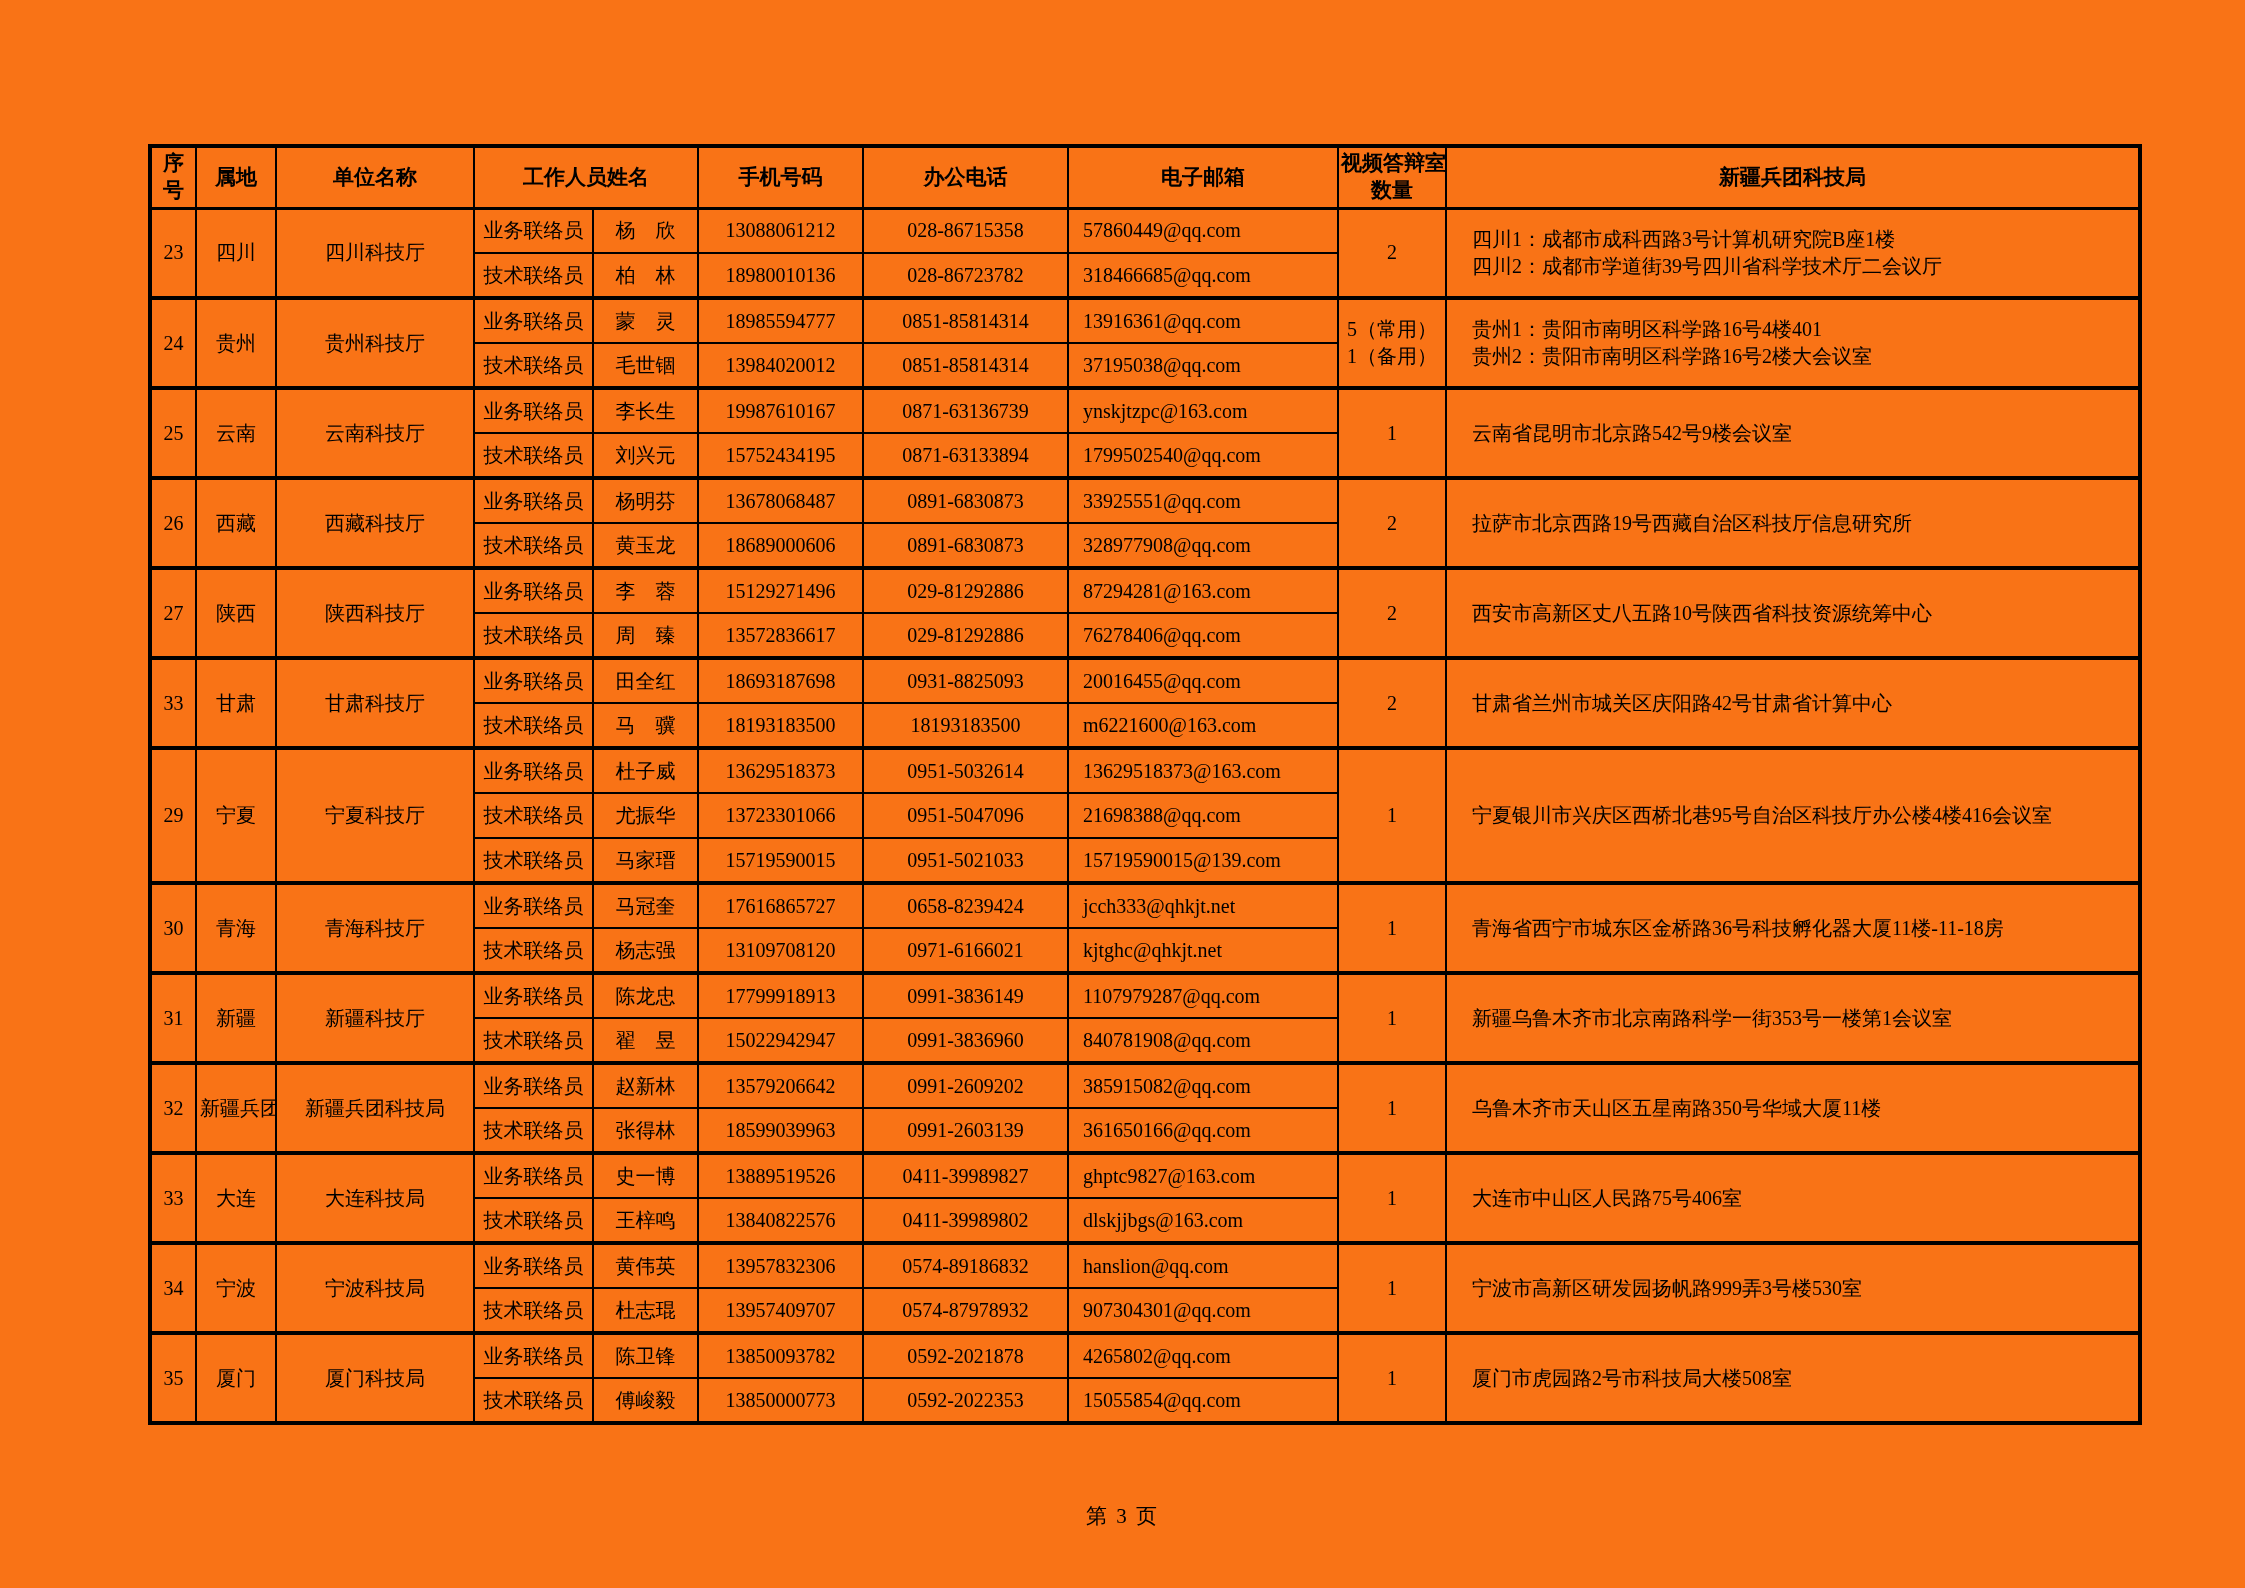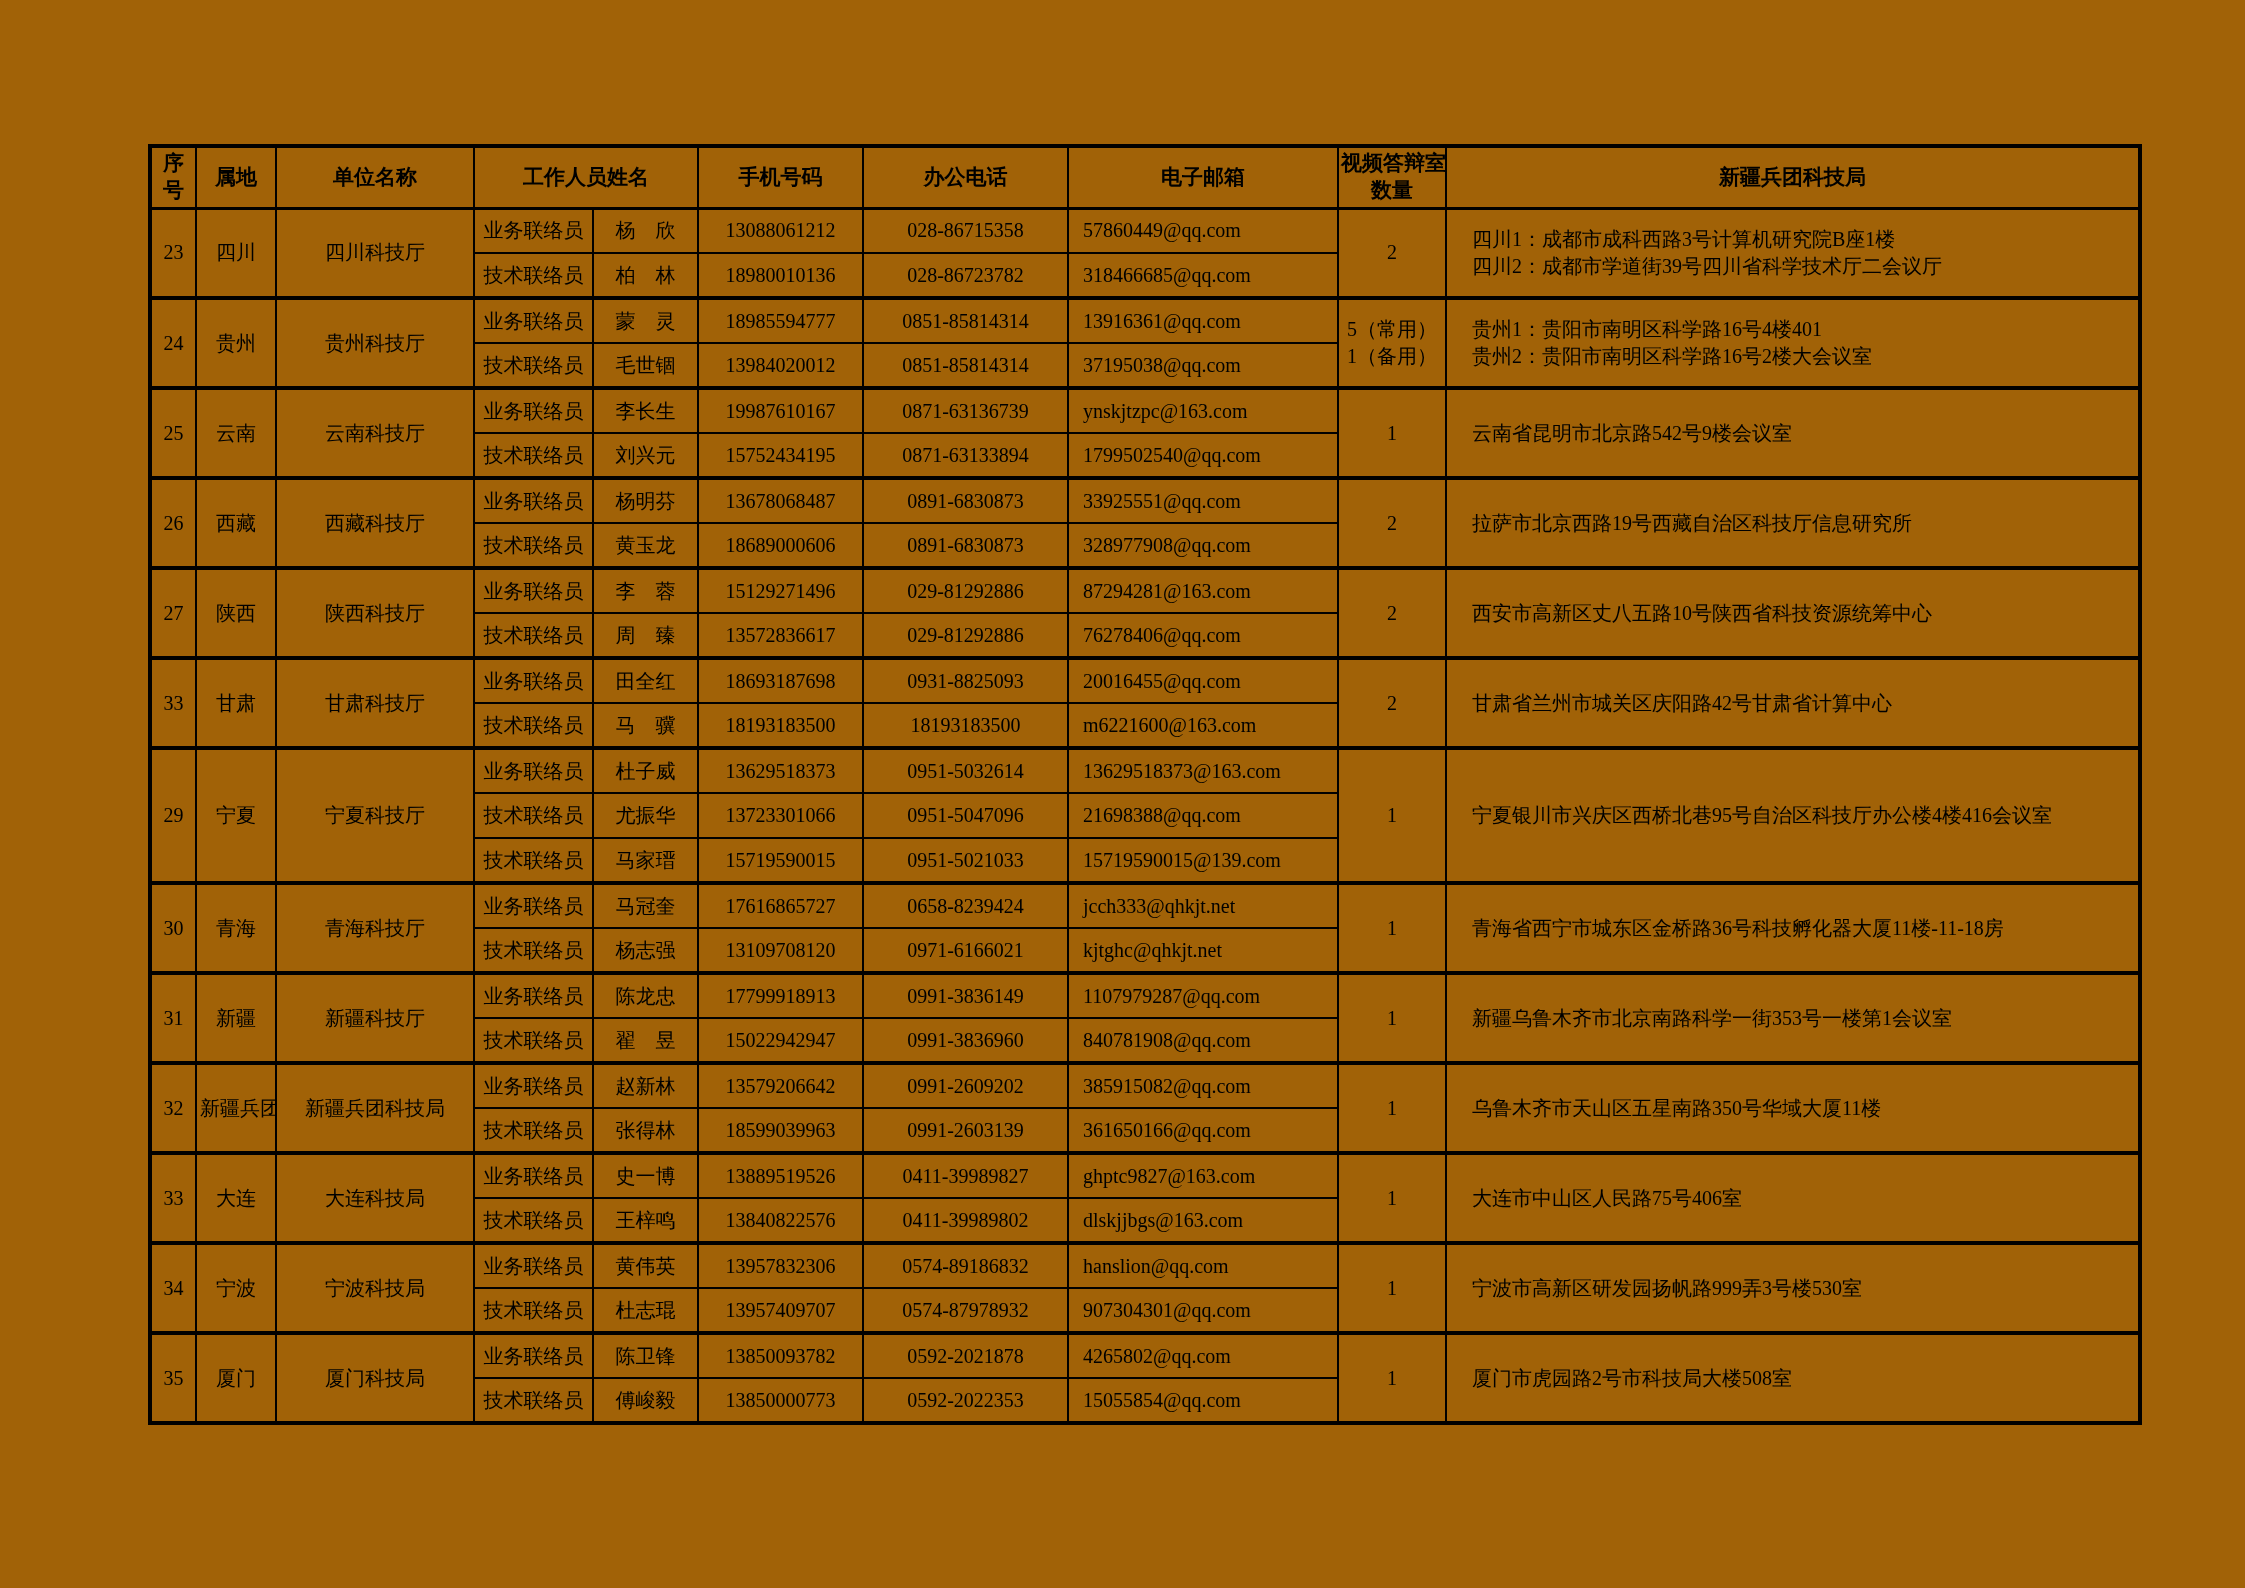--- a/index.html
+++ b/index.html
@@ -1,21 +1,21 @@
 <!DOCTYPE html>
 <html><head>
 <meta charset="utf-8">
 <style>
   html,body{margin:0;padding:0;background:#ffffff;}
   body{
     width:2245px;height:1588px;overflow:hidden;
     font-family:"Liberation Serif","DejaVu Serif",serif;
     color:#000;
   }
-  .sheet{position:relative;width:2245px;height:1588px;background:#a16207;}
+  .sheet{position:relative;width:2245px;height:1588px;background:#f97316;}
   table.contacts{
     position:absolute;left:148px;top:144px;width:1990px;
     border-collapse:collapse;table-layout:fixed;
     border:4px solid #000;
   }
   th,td{border:2px solid #000;overflow:hidden;}
   thead tr{height:62px;}
   thead th{
     border-bottom:3px solid #000;
     font-weight:bold;font-size:21px;text-align:center;vertical-align:middle;
@@ -725,14 +725,15 @@
           <td>
             <div class="cell-line">0592-2022353</div>
           </td>
           <td class="email">
             <div class="cell-line">15055854@qq.com</div>
           </td>
         </tr>
       </tbody>
   </table>
 
+  <div class="page-footer">第 3 页</div>
 
 </div>
 
 </body></html>

